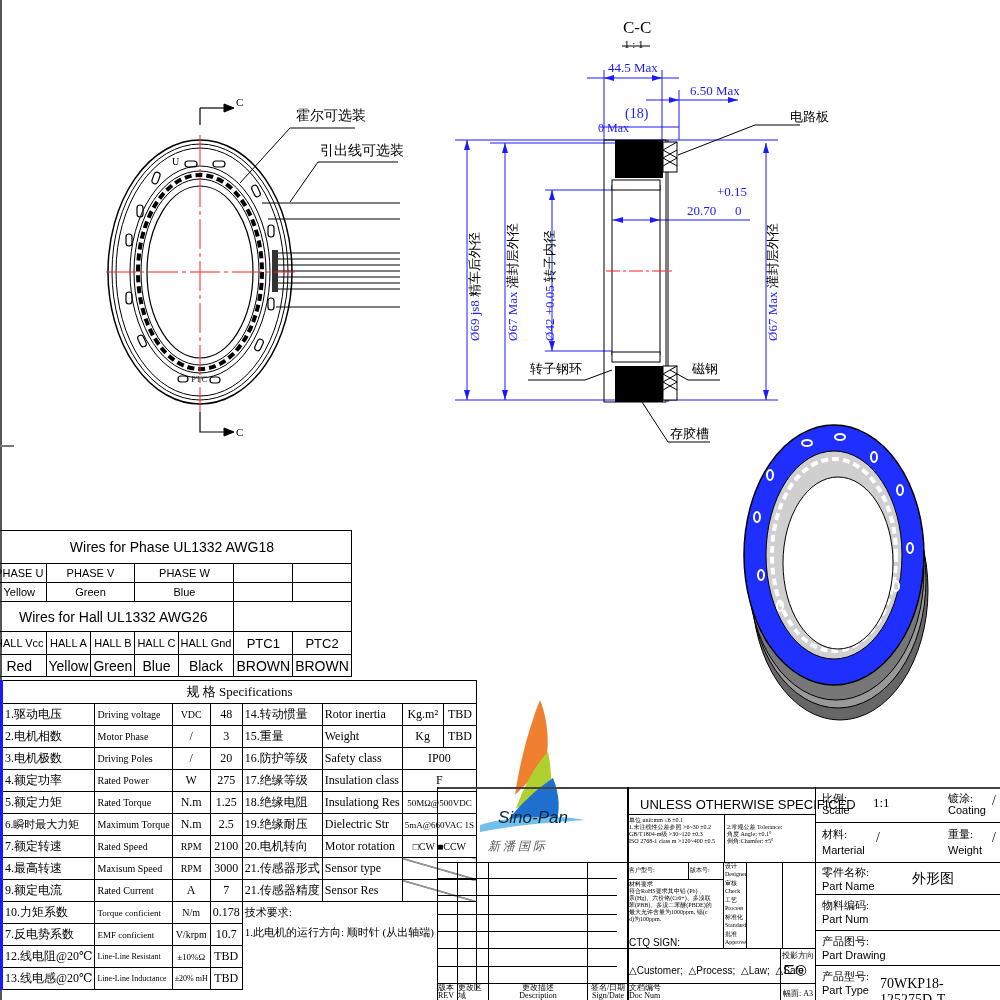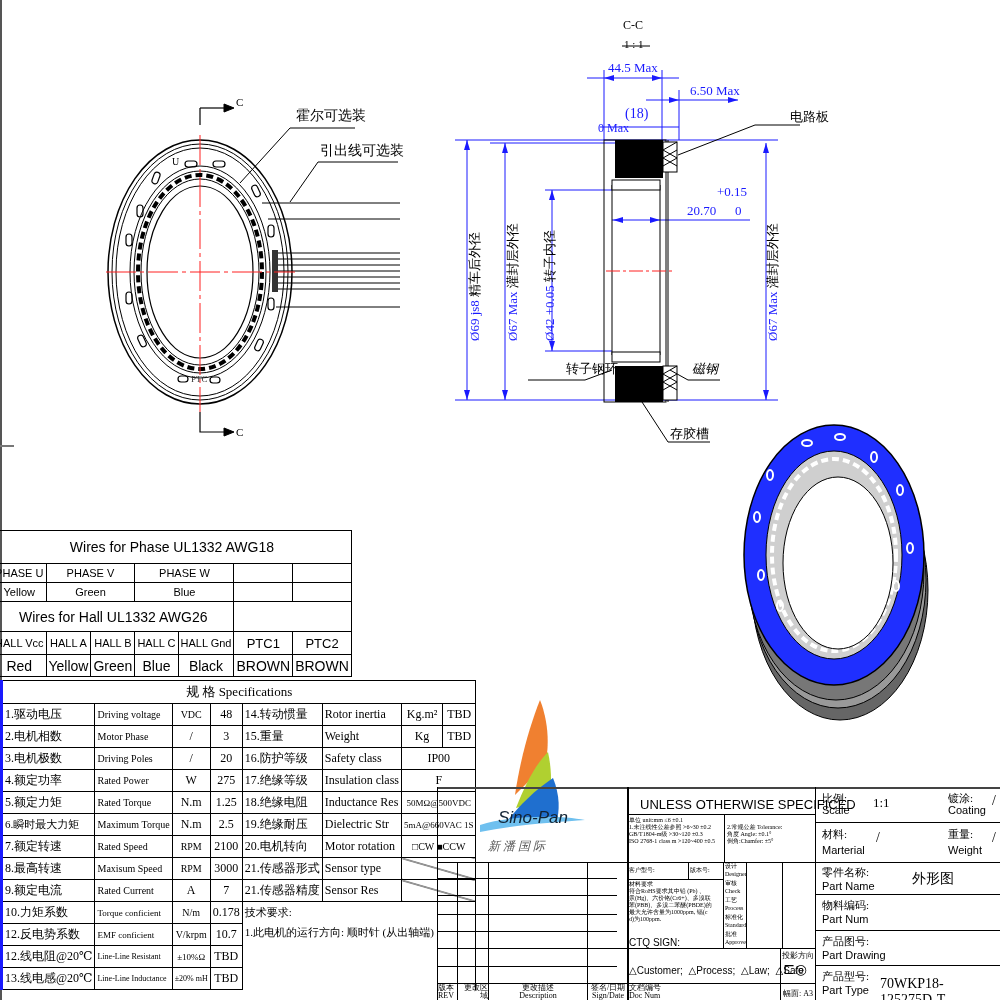--- a/index.html
+++ b/index.html
@@ -168,39 +168,39 @@
   </g>
 
   <g>
     <path d="M540,700 C548,720 550,745 545,765 L515,795 C520,760 530,725 540,700Z" fill="#f08030"></path>
     <path d="M548,752 C552,770 552,790 548,800 L516,808 C525,785 535,765 548,752Z" fill="#b0d030"></path>
     <path d="M553,778 C560,795 560,812 556,822 L508,820 C520,805 535,790 553,778Z" fill="#1f6fcf"></path>
     <path d="M480,825 C510,815 560,815 585,820 C560,822 520,824 480,832Z" fill="#6fc0ef"></path>
   </g>
 </svg>
 
-<div class="abs" style="left:623px;top:18px;font-size:12px;">C-C</div>
+<div class="abs" style="left:623px;top:18px;font-size:17px;">C-C</div>
 <div class="abs" style="left:624px;top:38px;font-size:11px;">1 : 1</div>
 <div class="abs" style="left:236px;top:96px;font-size:11px;">C</div>
 <div class="abs" style="left:236px;top:426px;font-size:11px;">C</div>
 <div class="abs" style="left:296px;top:107px;font-size:14px;">霍尔可选装</div>
 <div class="abs" style="left:320px;top:142px;font-size:14px;">引出线可选装</div>
 <div class="abs" style="left:191px;top:374px;font-size:9px;color:#333;">PTC</div>
 <div class="abs" style="left:172px;top:156px;font-size:10px;">U</div>
 
 <div class="abs" style="left:608px;top:60px;font-size:13px;color:#1a1aff;">44.5 Max</div>
 <div class="abs" style="left:690px;top:83px;font-size:13px;color:#1a1aff;">6.50 Max</div>
 <div class="abs" style="left:625px;top:106px;font-size:14px;color:#1a1aff;">(<span>18</span>)</div>
 <div class="abs" style="left:598px;top:121px;font-size:12px;color:#1a1aff;">0 Max</div>
 <div class="abs" style="left:717px;top:184px;font-size:13px;color:#1a1aff;">+0.15</div>
 <div class="abs" style="left:687px;top:203px;font-size:13px;color:#1a1aff;">20.70</div>
 <div class="abs" style="left:735px;top:203px;font-size:13px;color:#1a1aff;">0</div>
 <div class="abs" style="left:790px;top:108px;font-size:13px;">电路板</div>
-<div class="abs" style="left:530px;top:360px;font-size:13px;margin-left:36px;">转子钢环</div>
-<div class="abs" style="left:692px;top:360px;font-size:13px;font-style:italic;">磁钢</div>
+<div class="abs" style="left:530px;top:360px;font-size:13px;">转子钢环</div>
+<div class="abs" style="left:692px;top:360px;font-size:13px;">磁钢</div>
 <div class="abs" style="left:670px;top:425px;font-size:13px;">存胶槽</div>
 
 <div class="abs" style="left:405px;top:262px;width:140px;transform:rotate(-90deg);font-size:13px;color:#1a1aff;white-space:nowrap;"><span>Ø69 js8</span> <span style="color:#000">精车后外径</span></div>
 <div class="abs" style="left:443px;top:262px;width:140px;transform:rotate(-90deg);font-size:13px;color:#1a1aff;white-space:nowrap;"><span>Ø67 Max</span> <span style="color:#000">灌封层外径</span></div>
 <div class="abs" style="left:480px;top:262px;width:140px;transform:rotate(-90deg);font-size:13px;color:#1a1aff;white-space:nowrap;"><span>Ø42</span> <span>+0.05</span> <span style="color:#000">转子内径</span></div>
 <div class="abs" style="left:703px;top:262px;width:140px;transform:rotate(-90deg);font-size:13px;color:#1a1aff;white-space:nowrap;"><span>Ø67 Max</span> <span style="color:#000">灌封层外径</span></div>
 
 <table class="wires" style="left:-8px;top:530px;width:350px;">
   <tbody>
       <tr style="height:33px;">
@@ -287,21 +287,21 @@
     <td>17.绝缘等级</td>
     <td>Insulation class</td>
     <td colspan="2" class="c">F</td>
   </tr>
   <tr>
     <td>5.额定力矩</td>
     <td style="font-size:10px">Rated Torque</td>
     <td class="c">N.m</td>
     <td class="c">1.25</td>
     <td>18.绝缘电阻</td>
-    <td>Inductance Res</td>
+    <td>Insulationg Res</td>
     <td colspan="2" class="c" style="font-size:9px">50MΩ@500VDC</td>
   </tr>
   <tr>
     <td style="font-size:11px">6.瞬时最大力矩</td>
     <td style="font-size:10px">Maximum Torque</td>
     <td class="c">N.m</td>
     <td class="c">2.5</td>
     <td>19.绝缘耐压</td>
     <td>Dielectric Str</td>
     <td colspan="2" class="c" style="font-size:9px">5mA@660VAC 1S</td>
@@ -309,21 +309,21 @@
   <tr>
     <td>7.额定转速</td>
     <td style="font-size:10px">Rated Speed</td>
     <td class="c" style="font-size:10px">RPM</td>
     <td class="c">2100</td>
     <td>20.电机转向</td>
     <td>Motor rotation</td>
     <td colspan="2" class="c" style="font-size:10px">□CW  ■CCW</td>
   </tr>
   <tr>
-    <td>8.最高转速</td>
+    <td>4.最高转速</td>
     <td style="font-size:10px">Maxisum Speed</td>
     <td class="c" style="font-size:10px">RPM</td>
     <td class="c">3000</td>
     <td>21.传感器形式</td>
     <td>Sensor type</td>
     <td colspan="2" style="background:linear-gradient(to top right,transparent 48%,#000 50%,transparent 52%);"></td>
   </tr>
   <tr>
     <td>9.额定电流</td>
     <td style="font-size:10px">Rated Current</td>
@@ -337,21 +337,21 @@
     <td>10.力矩系数</td>
     <td style="font-size:9px">Torque conficient</td>
     <td class="c" style="font-size:10px">N/m</td>
     <td class="c">0.178</td>
     <td colspan="4" rowspan="4" style="vertical-align:top;border-bottom:none;font-size:11px;line-height:20px;">
       <div>技术要求:</div>
       <div>1.此电机的运行方向: 顺时针 (从出轴端)</div>
     </td>
   </tr>
   <tr>
-    <td>12.反电势系数</td>
+    <td>7.反电势系数</td>
     <td style="font-size:9px">EMF conficient</td>
     <td class="c" style="font-size:10px">V/krpm</td>
     <td class="c">10.7</td>
   </tr>
   <tr>
     <td>12.线电阻@20℃</td>
     <td style="font-size:8px">Line-Line Resistant</td>
     <td class="c" style="font-size:9px">±10%Ω</td>
     <td class="c">TBD</td>
   </tr>
@@ -437,21 +437,21 @@
     <span>△</span><span>Safe</span>
   </div>
   <div class="abs" style="left:782px;top:950px;font-size:8px;">投影方向</div>
   <div class="abs" style="left:783px;top:961px;font-size:14px;">⊏◎</div>
   <div class="abs" style="left:783px;top:988px;font-size:8px;">幅面: A3</div>
 
   <div class="abs" style="left:438px;top:984px;width:19px;font-size:8px;line-height:8px;">
       <div>版本</div>
       <div>REV</div>
     </div>
-  <div class="abs" style="left:458px;top:984px;width:30px;font-size:8px;line-height:8px;text-align:right;">
+  <div class="abs" style="left:458px;top:984px;width:30px;font-size:8px;line-height:8px;text-align:left;">
       <div>更改区域</div>
     </div>
   <div class="abs" style="left:489px;top:984px;width:98px;font-size:8px;line-height:8px;text-align:center;">
       <div>更改描述</div>
       <div>Description</div>
     </div>
   <div class="abs" style="left:588px;top:984px;width:40px;font-size:8px;line-height:8px;text-align:center;">
       <div>签名/日期</div>
       <div>Sign/Date</div>
     </div>

